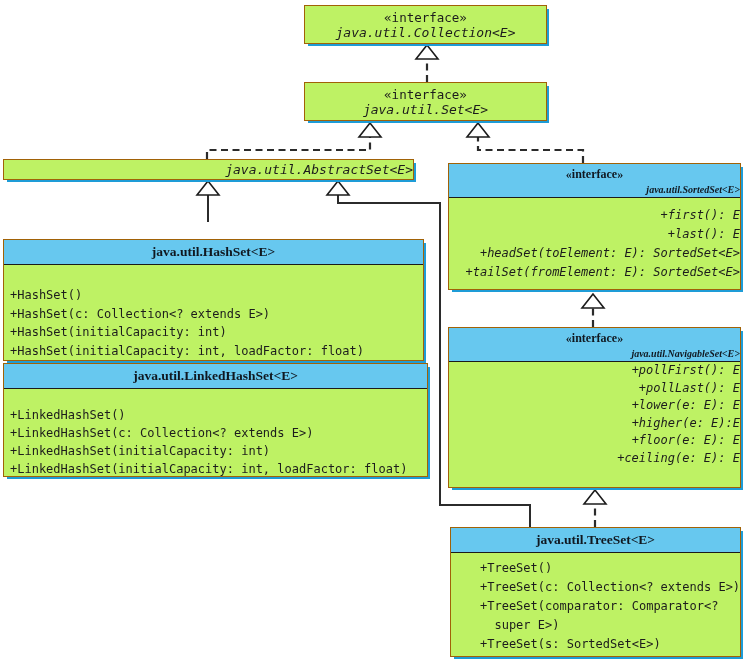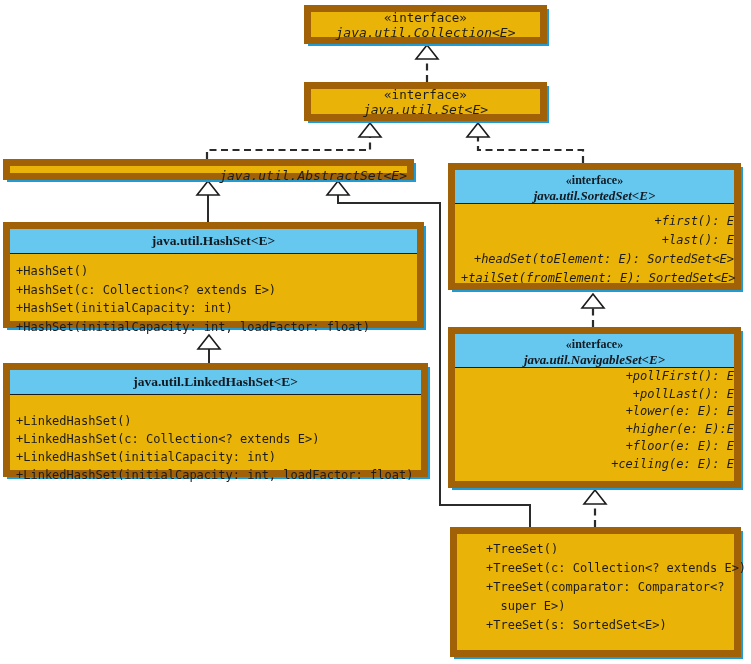--- a/index.html
+++ b/index.html
@@ -3,38 +3,38 @@
 <meta charset="utf-8">
 <style>
   html,body{margin:0;padding:0;background:#fff;}
   .canvas{position:relative;width:751px;height:664px;background:#ffffff;overflow:hidden;
           font-family:"DejaVu Sans Mono", monospace;color:#1c1c1c;}
   svg.connectors{position:absolute;left:0;top:0;width:751px;height:664px;pointer-events:none;}
   .ln{stroke:#2b2b2b;stroke-width:2;fill:none;}
   .dash{stroke:#2b2b2b;stroke-width:2.2;fill:none;stroke-dasharray:7 4.5;}
   .tri{fill:#ffffff;stroke:#1c1c1c;stroke-width:1.6;}
 
-  .box{position:absolute;box-sizing:border-box;background:#eab308;
-       border:7px solid #a16207;box-shadow:3px 3px 0 -1px #1E9CD7;}
+  .box{position:absolute;box-sizing:border-box;background:#bef264;
+       border:1px solid #a16207;box-shadow:3px 3px 0 -1px #1E9CD7;}
   .center2{display:flex;flex-direction:column;justify-content:center;align-items:center;}
   .stereo-mono{font-size:12.5px;line-height:15px;}
   .name-mono-i{font-size:13px;line-height:15px;font-style:italic;}
   .abs-name{font-size:13px;line-height:19px;font-style:italic;text-align:right;}
 
   .hdr{background:#67C8EF;border-bottom:1.5px solid #1b1b1b;
        font-family:"Liberation Serif", serif;font-weight:bold;text-align:center;color:#101820;}
   .hdr.one{font-size:13.5px;line-height:24px;height:24px;}
   .hdr.two{padding-top:3px;}
   .hdr .st{font-size:12px;line-height:15px;}
-  .hdr .nm{font-size:13px;line-height:15px;font-style:italic;}
+  .hdr .nm{font-size:10px;line-height:15px;font-style:italic;text-align:right;}
 
   .body{padding-left:6px;}
   .m{font-size:12px;white-space:pre;}
   .it .m{font-style:italic;text-align:right;}
-  .b-hash .m{line-height:18.5px;} .b-hash{padding-top:8px;}
+  .b-hash .m{line-height:18.5px;} .b-hash{padding-top:21px;}
   .b-linked .m{line-height:18px;} .b-linked{padding-top:5px;margin-top:12px;}
   .b-sorted .m{line-height:19px;} .b-sorted{padding-top:8px;}
   .b-nav .m{line-height:17.5px;} .b-nav{}
   .b-tree .m{line-height:19px;} .b-tree{padding-top:6px;margin-left:23px;}
 </style>
 </head>
 <body>
 
 <div class="canvas">
 
@@ -88,21 +88,21 @@
 
   <div class="box center2" style="left:304px;top:82px;width:243px;height:39px">
     <div class="stereo-mono">«interface»</div>
     <div class="name-mono-i">java.util.Set&lt;E&gt;</div>
   </div>
 
   <div class="box" style="left:3px;top:159px;width:411px;height:21px">
     <div class="abs-name">java.util.AbstractSet&lt;E&gt;</div>
   </div>
 
-  <div class="box" style="left:3px;top:222px;width:421px;height:106px">
+  <div class="box" style="left:3px;top:239px;width:421px;height:122px">
     <div class="hdr one">java.util.HashSet&lt;E&gt;</div>
     <div class="body b-hash">
       <div class="m">+HashSet()</div>
       <div class="m">+HashSet(c: Collection&lt;? extends E&gt;)</div>
       <div class="m">+HashSet(initialCapacity: int)</div>
       <div class="m">+HashSet(initialCapacity: int, loadFactor: float)</div>
     </div>
   </div>
 
   <div class="box" style="left:3px;top:363px;width:425px;height:114px">
@@ -137,20 +137,21 @@
       <div class="m">+pollFirst(): E</div>
       <div class="m">+pollLast(): E</div>
       <div class="m">+lower(e: E): E</div>
       <div class="m">+higher(e: E):E</div>
       <div class="m">+floor(e: E): E</div>
       <div class="m">+ceiling(e: E): E</div>
     </div>
   </div>
 
   <div class="box" style="left:450px;top:527px;width:291px;height:130px">
+    <div class="hdr one">java.util.TreeSet&lt;E&gt;</div>
     <div class="body b-tree">
       <div class="m">+TreeSet()</div>
       <div class="m">+TreeSet(c: Collection&lt;? extends E&gt;)</div>
       <div class="m">+TreeSet(comparator: Comparator&lt;?</div>
       <div class="m">  super E&gt;)</div>
       <div class="m">+TreeSet(s: SortedSet&lt;E&gt;)</div>
     </div>
   </div>
 
 </div>

